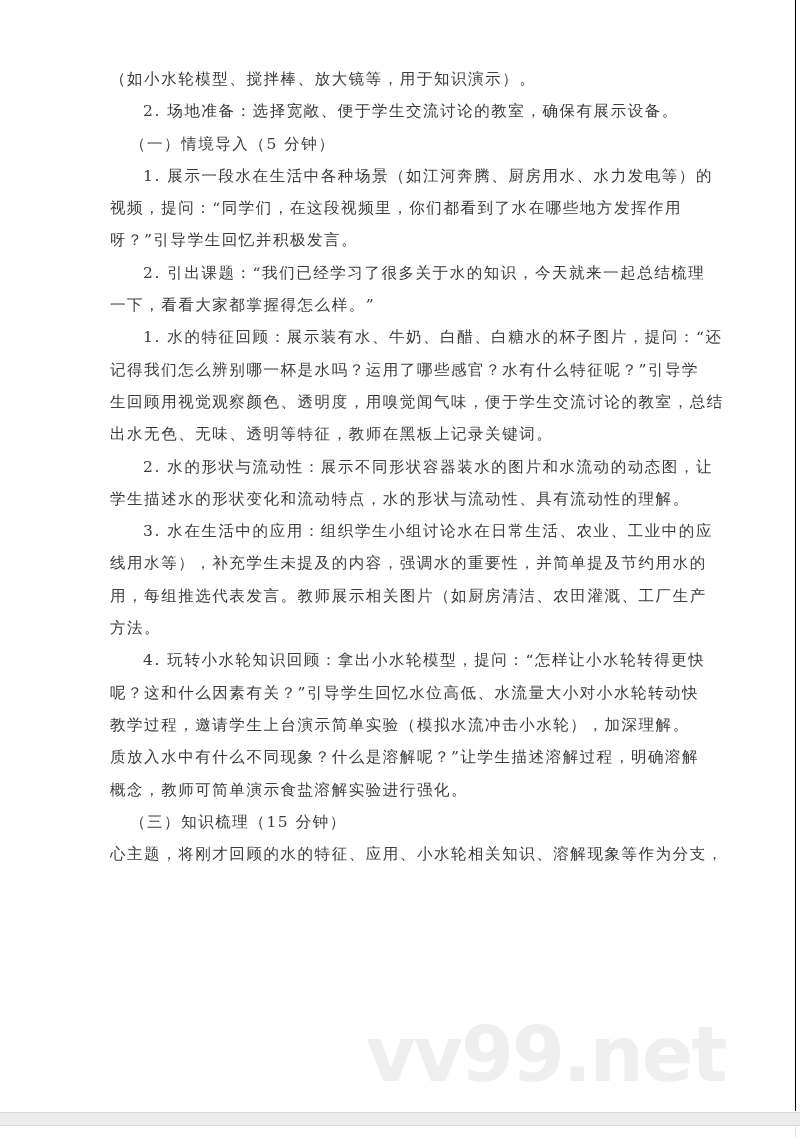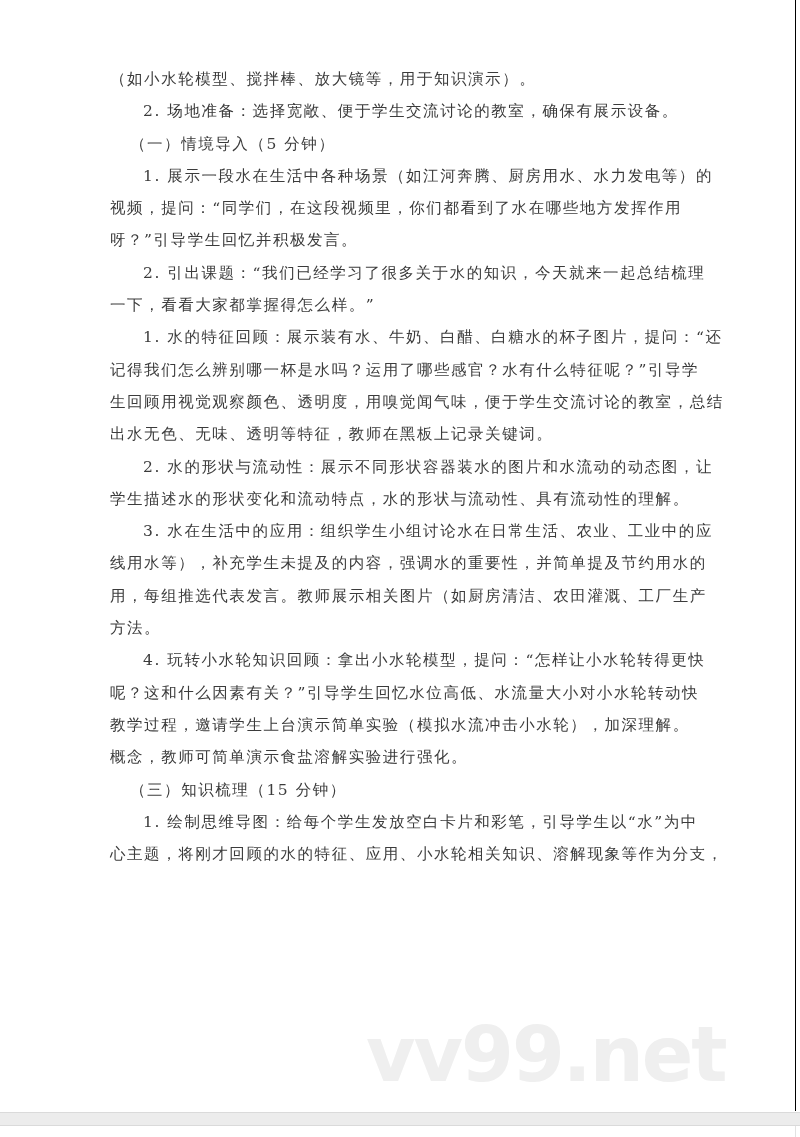--- a/index.html
+++ b/index.html
@@ -96,22 +96,22 @@
     <div class="line">出水无色、无味、透明等特征，教师在黑板上记录关键词。</div>
     <div class="line indent">2. 水的形状与流动性：展示不同形状容器装水的图片和水流动的动态图，让</div>
     <div class="line">学生描述水的形状变化和流动特点，水的形状与流动性、具有流动性的理解。</div>
     <div class="line indent">3. 水在生活中的应用：组织学生小组讨论水在日常生活、农业、工业中的应</div>
     <div class="line">线用水等），补充学生未提及的内容，强调水的重要性，并简单提及节约用水的</div>
     <div class="line">用，每组推选代表发言。教师展示相关图片（如厨房清洁、农田灌溉、工厂生产</div>
     <div class="line">方法。</div>
     <div class="line indent">4. 玩转小水轮知识回顾：拿出小水轮模型，提问：“怎样让小水轮转得更快</div>
     <div class="line">呢？这和什么因素有关？”引导学生回忆水位高低、水流量大小对小水轮转动快</div>
     <div class="line">教学过程，邀请学生上台演示简单实验（模拟水流冲击小水轮），加深理解。</div>
+    <div class="line">质放入水中有什么不同现象？什么是溶解呢？”让学生描述溶解过程，明确溶解</div>
     <div class="line">概念，教师可简单演示食盐溶解实验进行强化。</div>
     <div class="line heading">（三）知识梳理（15 分钟）</div>
-    <div class="line indent">1. 绘制思维导图：给每个学生发放空白卡片和彩笔，引导学生以“水”为中</div>
     <div class="line">心主题，将刚才回顾的水的特征、应用、小水轮相关知识、溶解现象等作为分支，</div>
   </div>
   <div class="watermark">vv99.net</div>
 </div>
 
 <div class="page-gap"></div>
 <div class="next-page"></div>
 
 </body></html>

